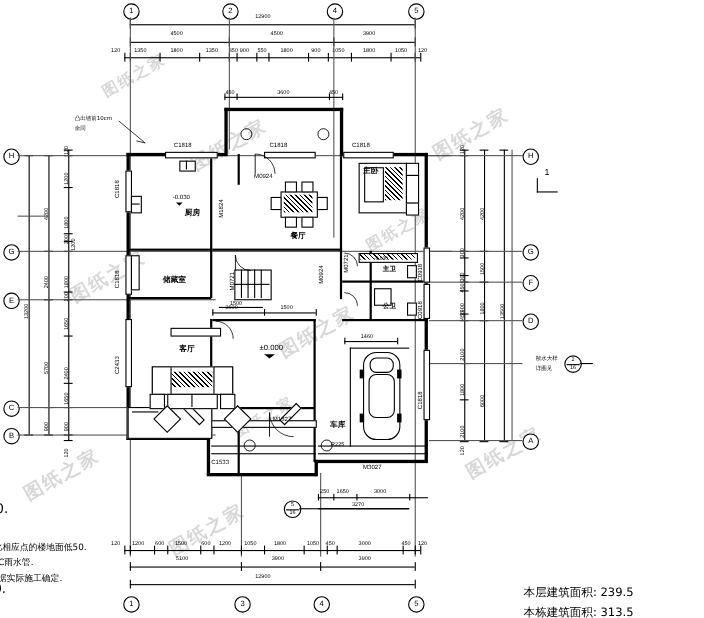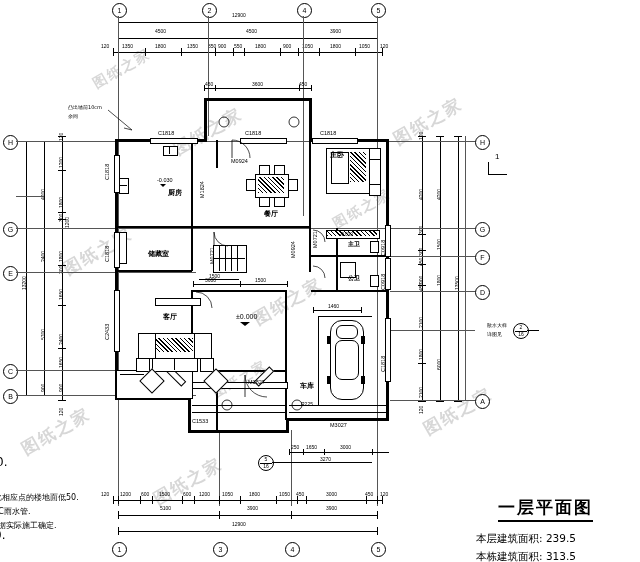--- a/index.html
+++ b/index.html
@@ -493,17 +493,16 @@
     <line x1="108" y1="110" x2="132" y2="130" stroke="#000" stroke-width="0.7"></line>
     <line x1="132" y1="130" x2="124" y2="128" stroke="#000" stroke-width="0.7"></line>
   </svg>
 
   <div class="leftnote big" style="left:-4px;top:455px;">0.</div>
   <div class="leftnote" style="left:-22px;top:492px;">地面比相应点的楼地面低50.</div>
   <div class="leftnote" style="left:-12px;top:506px;">PVC雨水管.</div>
   <div class="leftnote" style="left:-26px;top:520px;">大小根据实际施工确定.</div>
   <div class="leftnote big" style="left:-6px;top:528px;">0.</div>
 
-  <div class="title" style="left:498px;top:496px;">一层平面图</div>
   <div class="areatxt" style="left:476px;top:532px;">本层建筑面积: 239.5</div>
   <div class="areatxt" style="left:476px;top:550px;">本栋建筑面积: 313.5</div>
 
 </div>
 
 </body></html>

